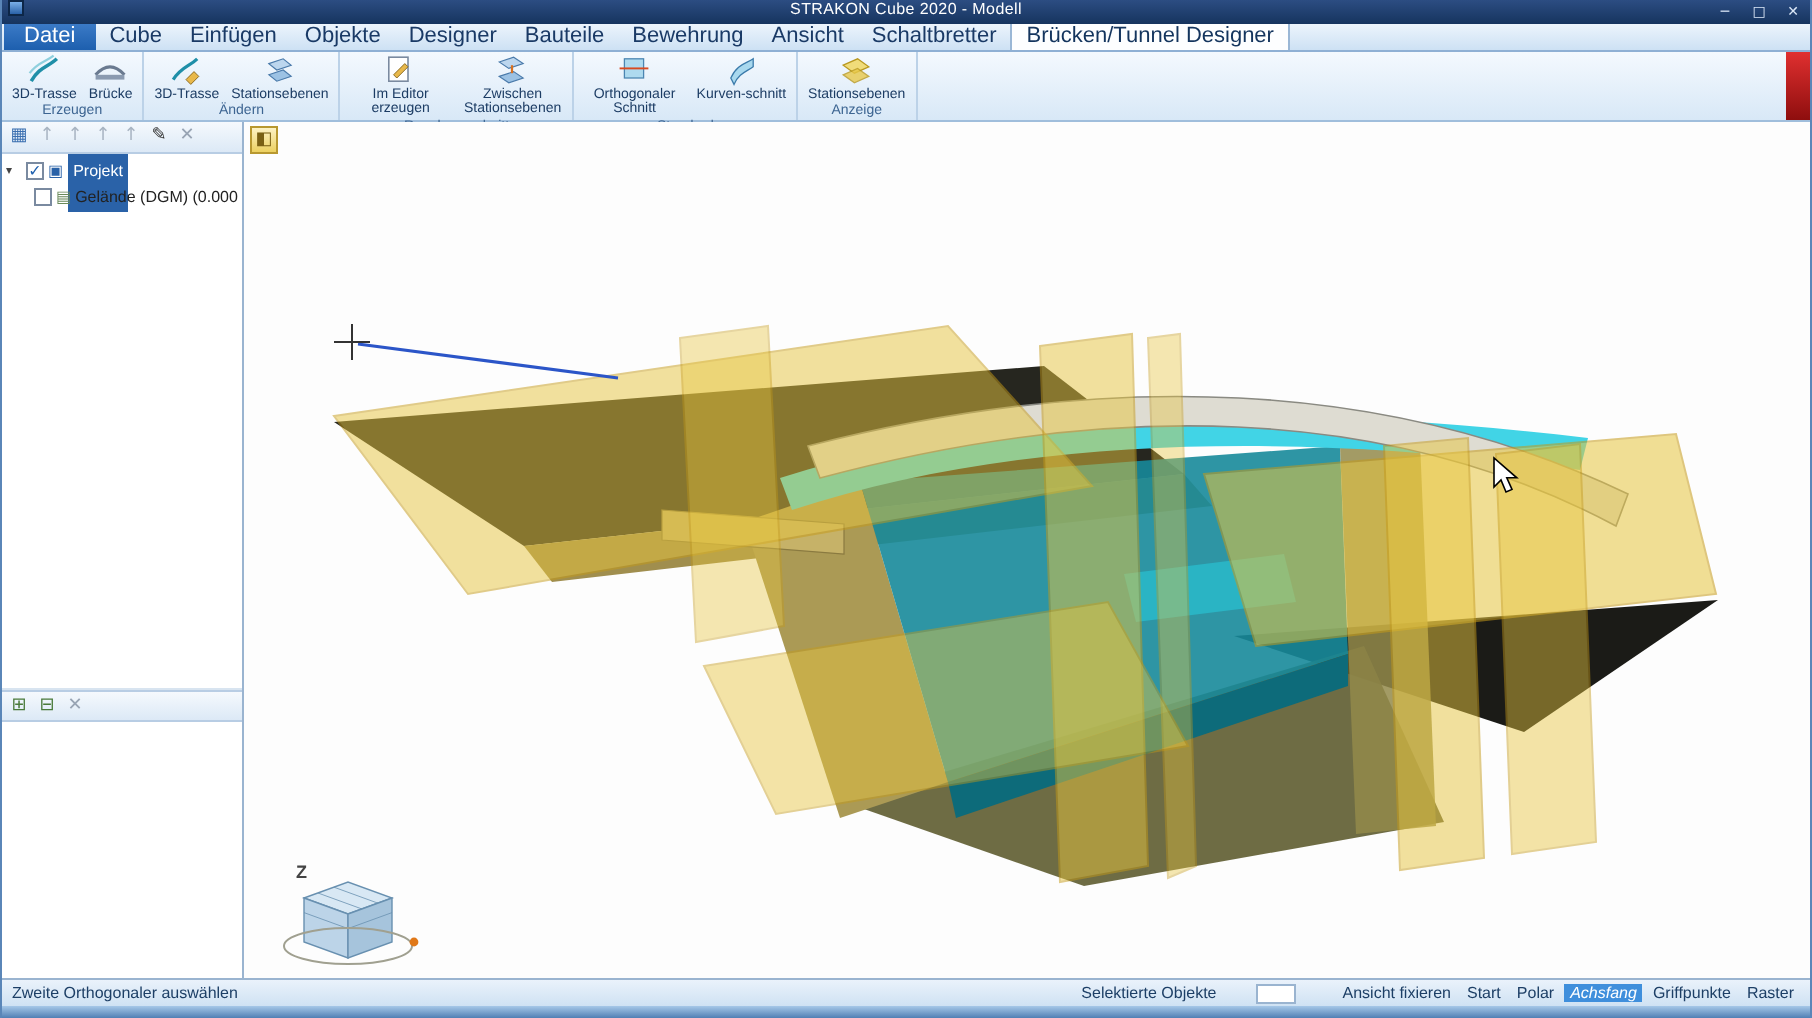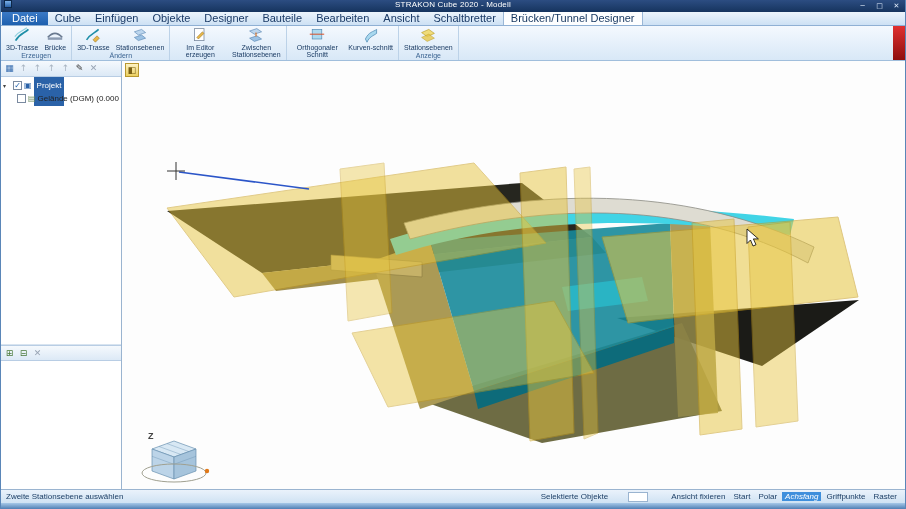--- a/index.html
+++ b/index.html
@@ -70,21 +70,21 @@
   </span>
 </div>
 
 <div class="menubar">
     <div class="tab file">Datei</div>
     <div class="tab">Cube</div>
     <div class="tab">Einfügen</div>
     <div class="tab">Objekte</div>
     <div class="tab">Designer</div>
     <div class="tab">Bauteile</div>
-    <div class="tab">Bearbeiten</div>
+    <div class="tab">Bewehrung</div>
     <div class="tab">Ansicht</div>
     <div class="tab">Schaltbretter</div>
     <div class="tab active">Brücken/Tunnel Designer</div>
   </div>
 
 <div class="ribbon">
   <div style="display:flex;">
       <div class="rgroup">
         <div class="rbuttons">
           <div class="rbtn">
@@ -261,21 +261,21 @@
         <ellipse cx="52" cy="412" rx="32" ry="9" fill="none" stroke="#a0a090" stroke-width="1"></ellipse>
         <circle cx="85" cy="410" r="2.2" fill="#e07818"></circle>
       </g>
 
       <path d="M625,168 l0,14.5 l3.5,-3.5 l2.5,6 l3,-1.3 l-2.6,-5.8 l5,0 z" fill="#fff" stroke="#000" stroke-width="0.8"></path>
     </svg>
   </div>
 </div>
 
 <div class="statusbar">
-  <span>Zweite Stationsebene auswählen</span>
+  <span>Zweite Orthogonaler auswählen</span>
   <span class="status-right">
     <span>Selektierte Objekte</span>
     <span class="sbox"></span>
     <span style="display:flex;gap:2px;">
         <span class="stoggle">Ansicht fixieren</span>
         <span class="stoggle">Start</span>
         <span class="stoggle">Polar</span>
         <span class="stoggle active">Achsfang</span>
         <span class="stoggle">Griffpunkte</span>
         <span class="stoggle">Raster</span>

